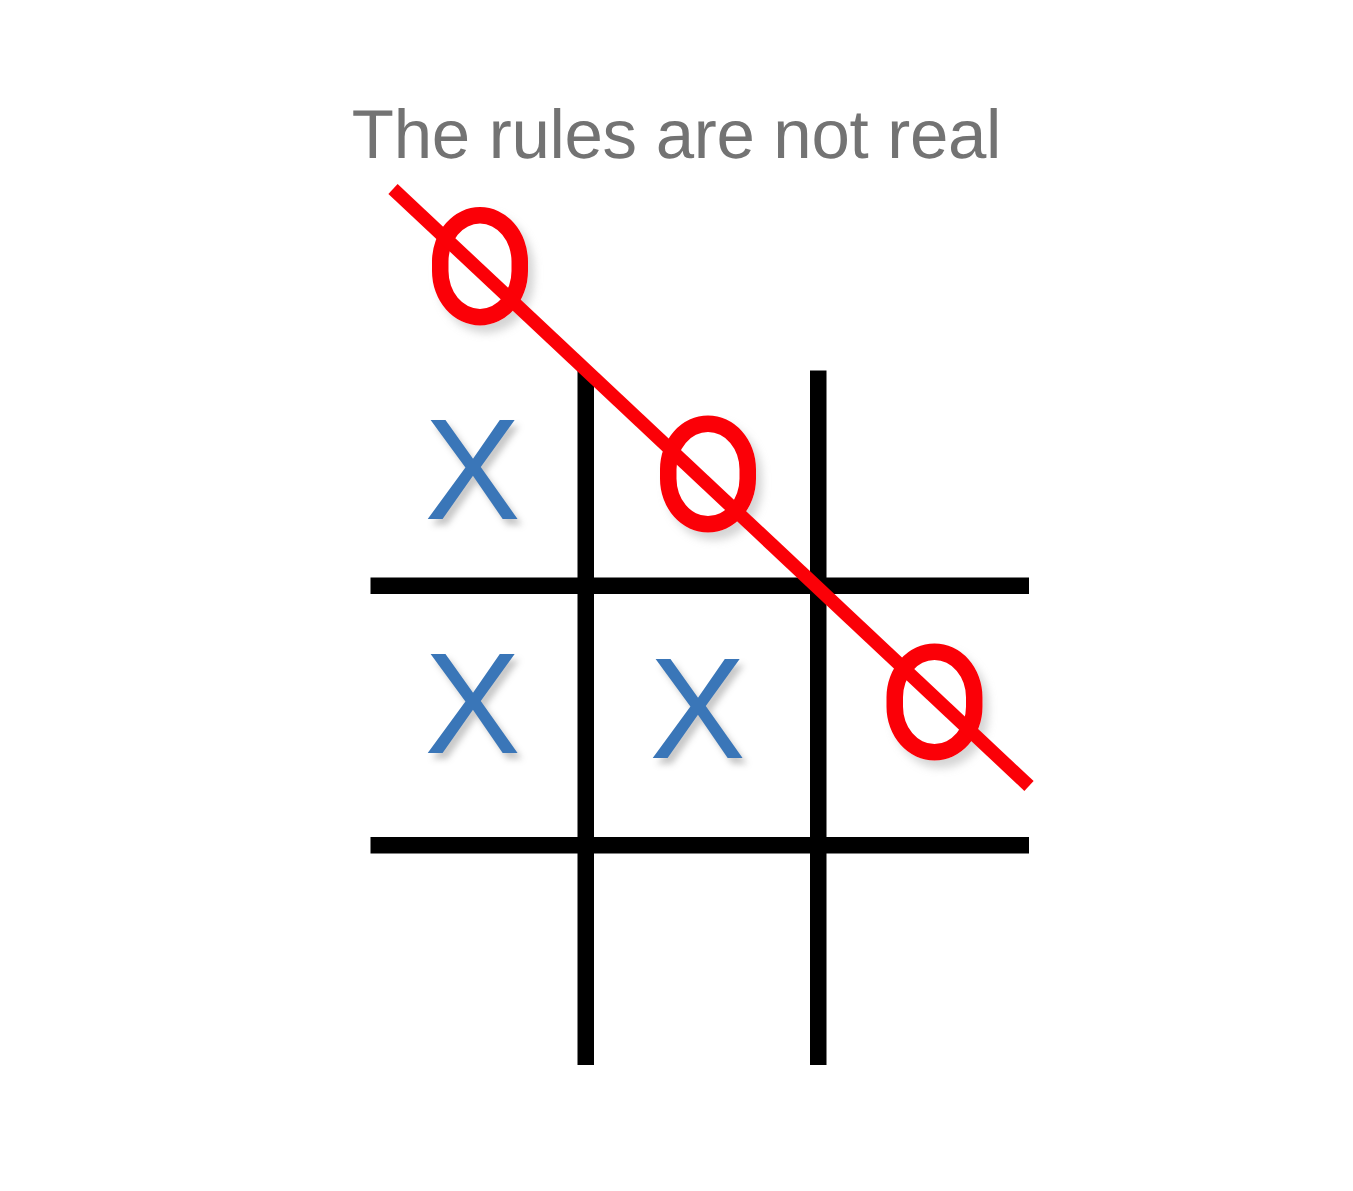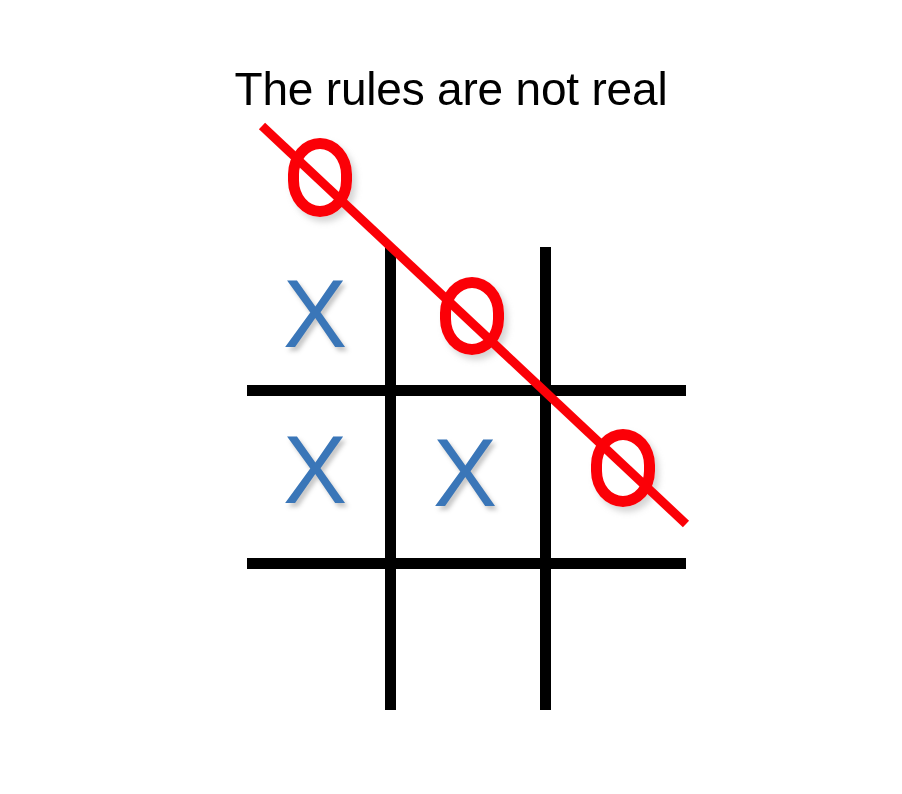--- a/index.html
+++ b/index.html
@@ -87,21 +87,21 @@
     width: 902px;
     height: 794px;
     pointer-events: none;
   }
 </style>
 </head>
 <body>
 
 <div id="slide" style="background: rgb(255, 255, 255);">
 
-  <div id="slide-title" style="color: #000000;">The rules are not real</div>
+  <div id="slide-title" style="color: #737373;">The rules are not real</div>
 
   <div class="grid-line vertical" id="grid-line-v1" style="background: rgb(0, 0, 0);"></div>
   <div class="grid-line vertical" id="grid-line-v2" style="background: rgb(0, 0, 0);"></div>
   <div class="grid-line horizontal" id="grid-line-h1" style="background: rgb(0, 0, 0);"></div>
   <div class="grid-line horizontal" id="grid-line-h2" style="background: rgb(0, 0, 0);"></div>
 
   <div class="mark-x" id="mark-x-r1c1" style="color: rgb(58, 118, 184);">X</div>
   <div class="mark-x" id="mark-x-r2c1" style="color: rgb(58, 118, 184);">X</div>
   <div class="mark-x" id="mark-x-r2c2" style="color: rgb(58, 118, 184);">X</div>
 

